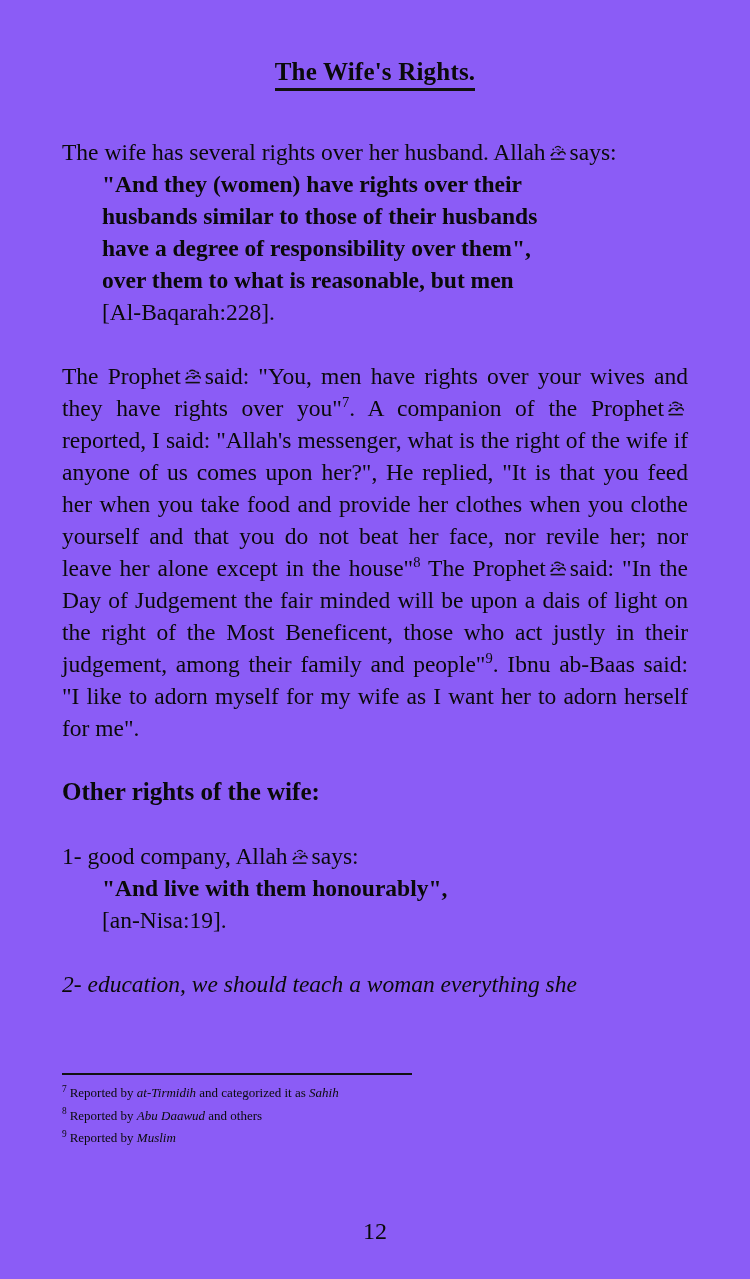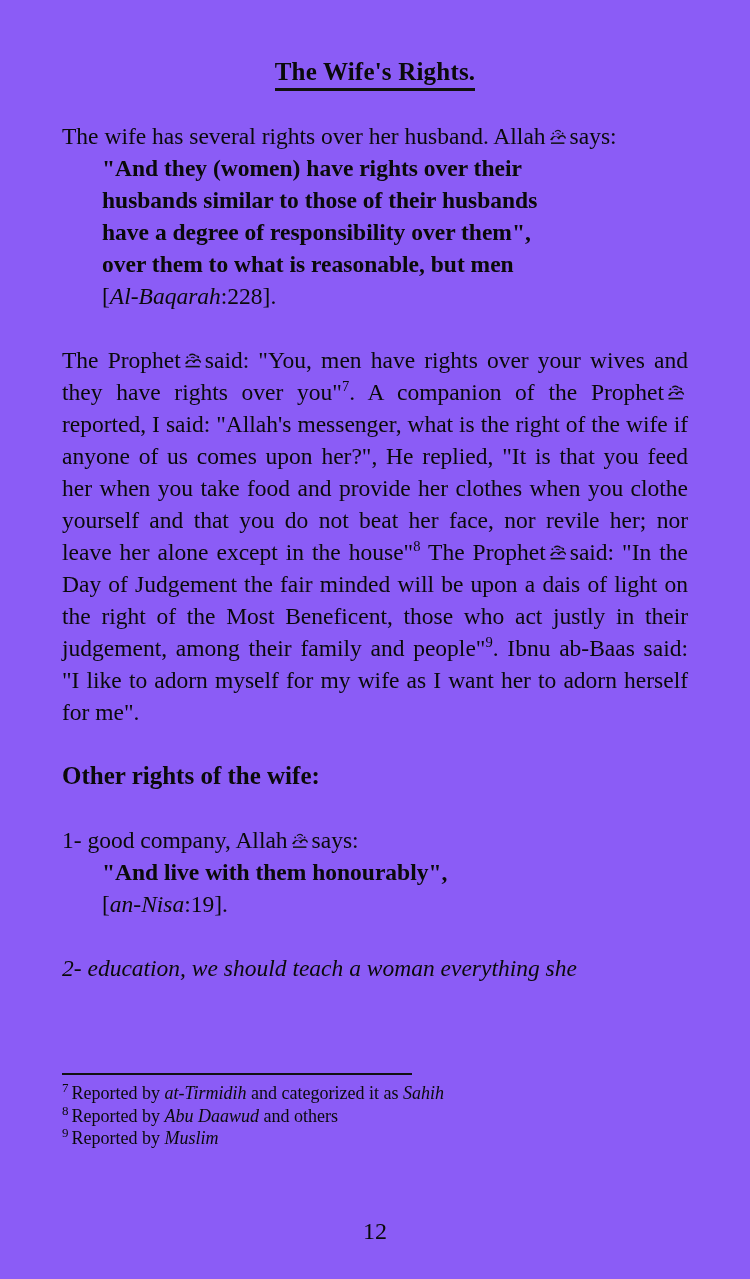--- a/index.html
+++ b/index.html
@@ -33,21 +33,21 @@
     letter-spacing: 0.2px;
     border-bottom: 3px solid #111;
     padding-bottom: 1px;
     line-height: 1.15;
   }
 
   
   .content {
     position: absolute;
     left: 62px;
-    top: 120px;
+    top: 136px;
     width: 626px;
   }
 
   p, .line {
     margin: 0;
     font-size: 23.5px;
     line-height: 32px;
   }
 
   .para {
@@ -71,21 +71,21 @@
   .quote-block .qline { display: block; }
   .quote-block .qline.last {
     text-align: left;
   }
   .cite {
     margin-left: 40px;
     font-size: 23.5px;
     line-height: 32px;
     font-weight: normal;
   }
-  .cite .it { font-style: italic; }
+  .cite .it { }
 
   .gap-lg { height: 32px; }
 
   .subhead {
     font-weight: bold;
     font-size: 25px;
     line-height: 32px;
     margin: 0;
   }
 
@@ -133,21 +133,21 @@
     height: 0;
     border-top: 2.5px solid #111;
   }
   .footnotes {
     position: absolute;
     left: 62px;
     top: 1082px;
     width: 620px;
   }
   .footnote {
-    font-size: 18px;
+    font-size: 13px;
     line-height: 22.5px;
     margin: 0;
     white-space: nowrap;
   }
   .footnote .it { font-style: italic; }
   .footnote sup {
     font-size: 0.72em;
     margin-right: 3px;
   }
 

